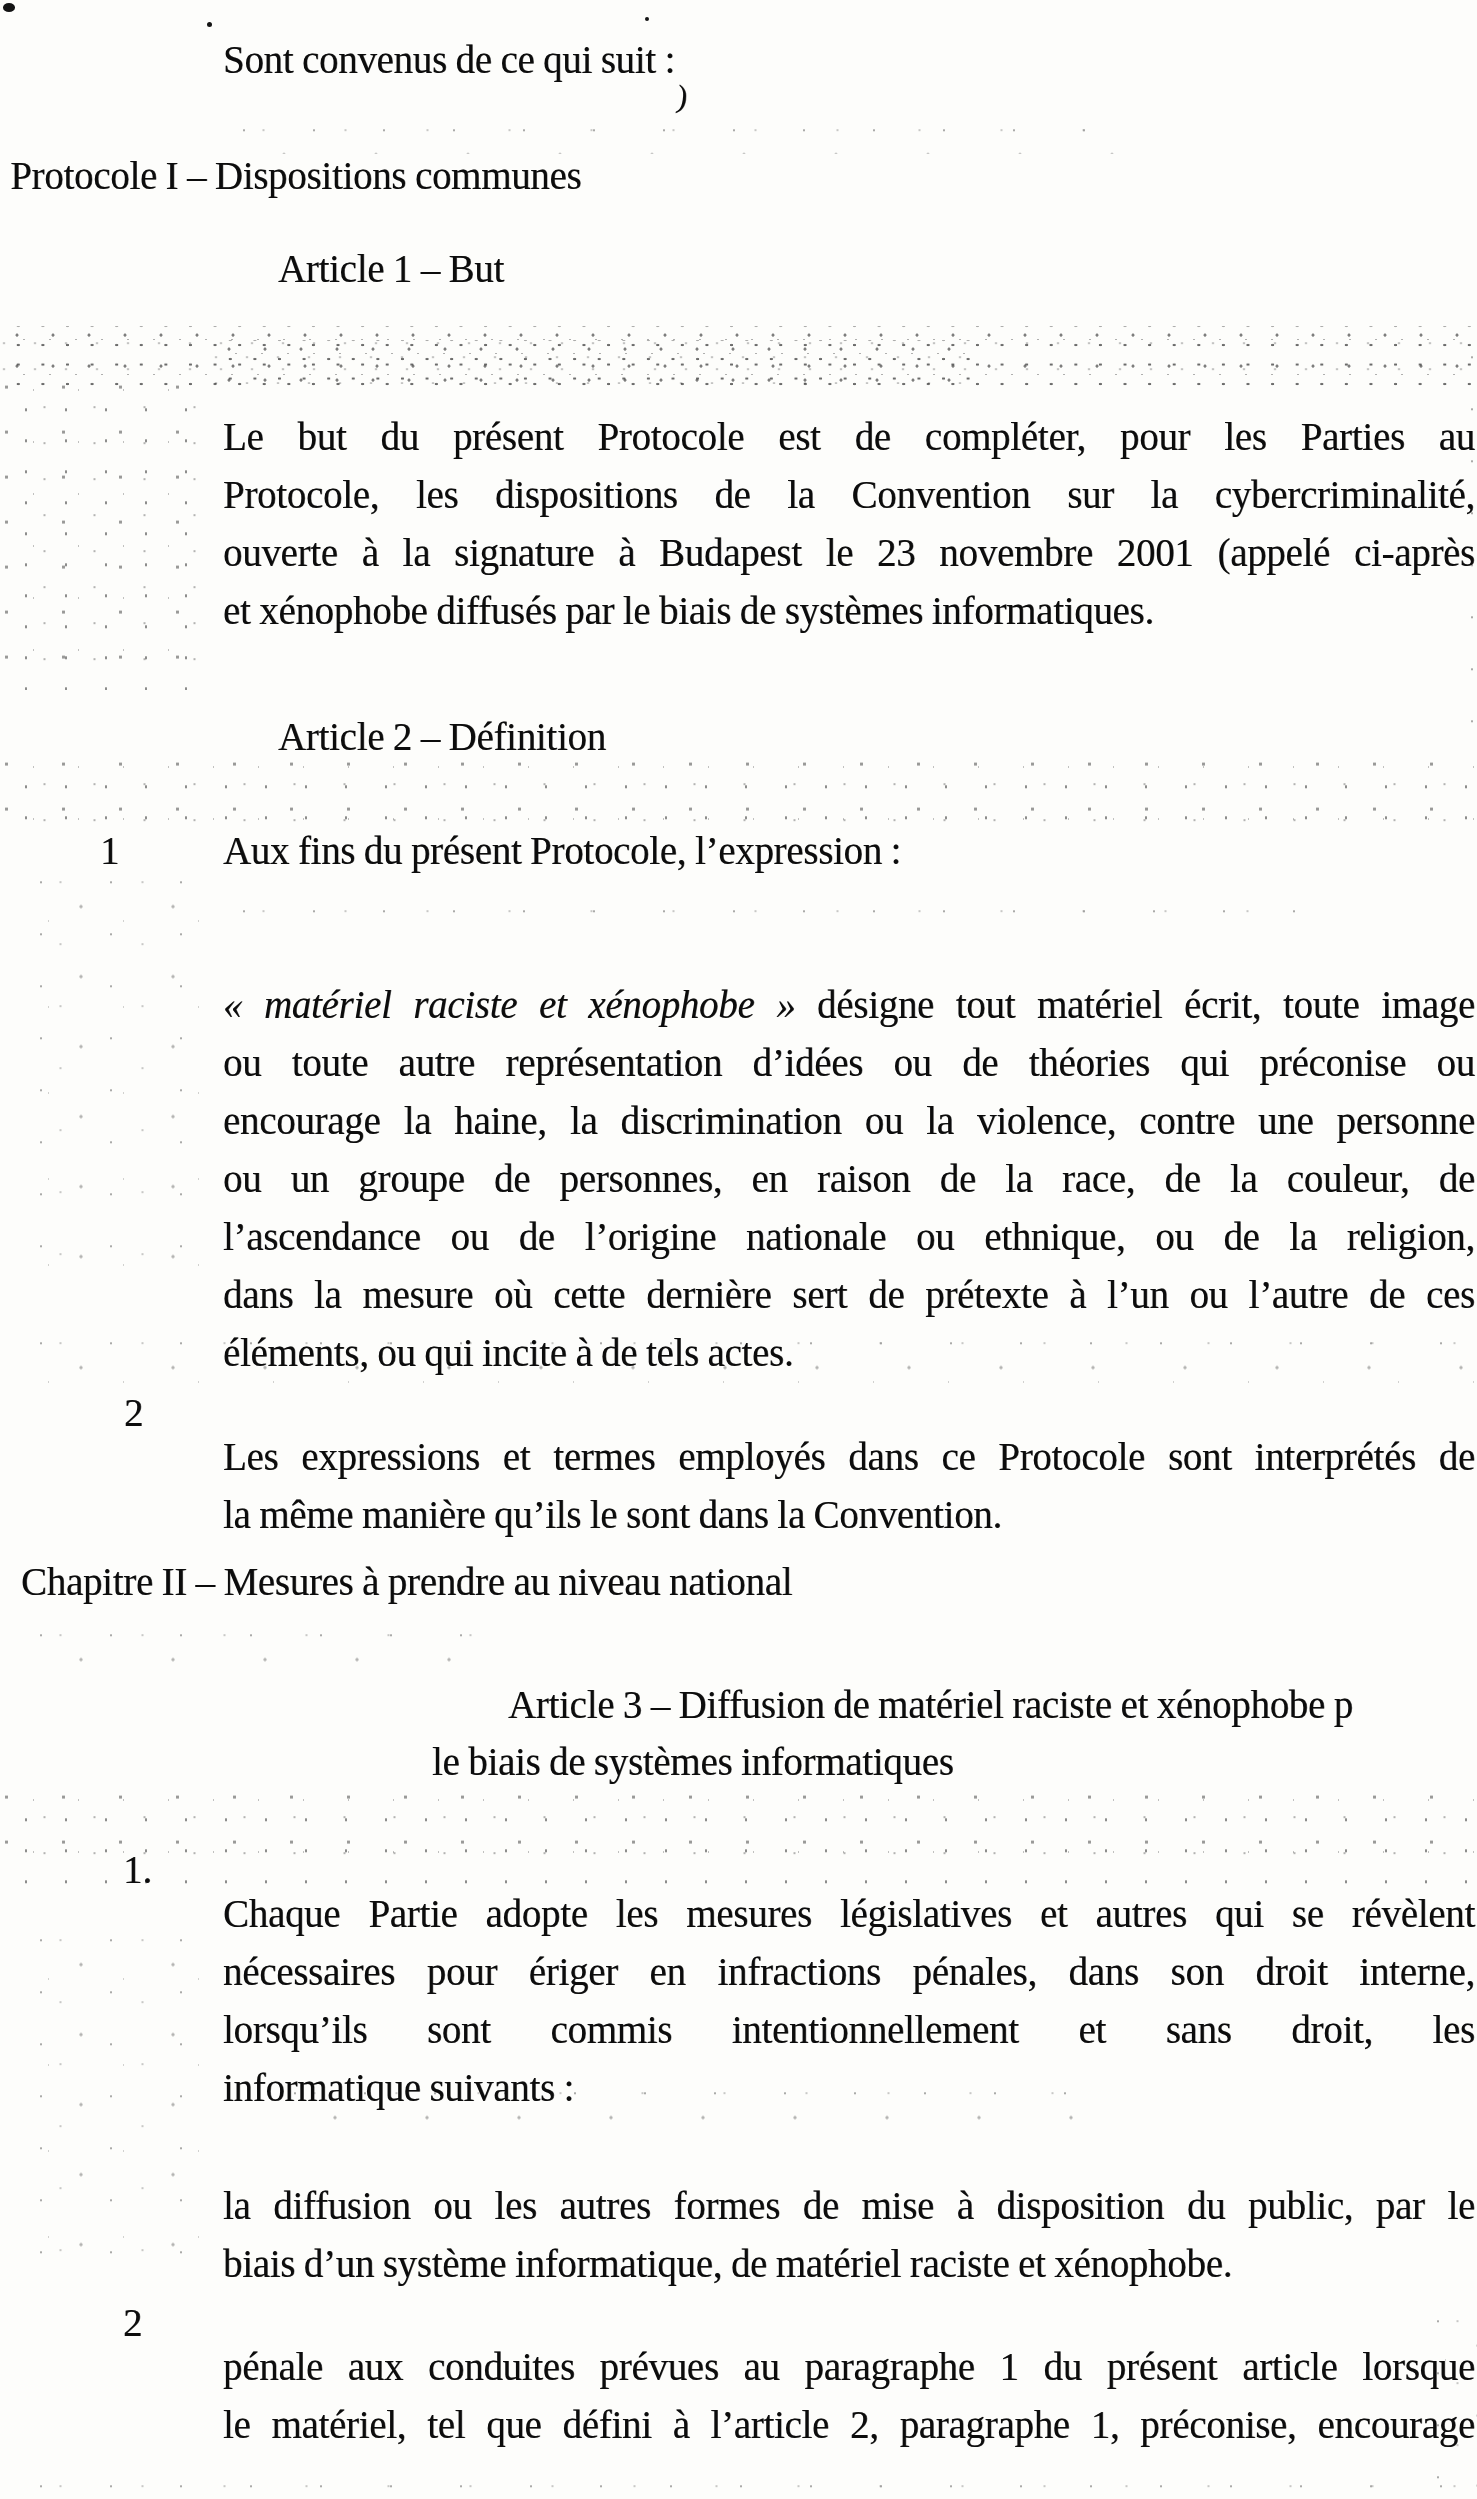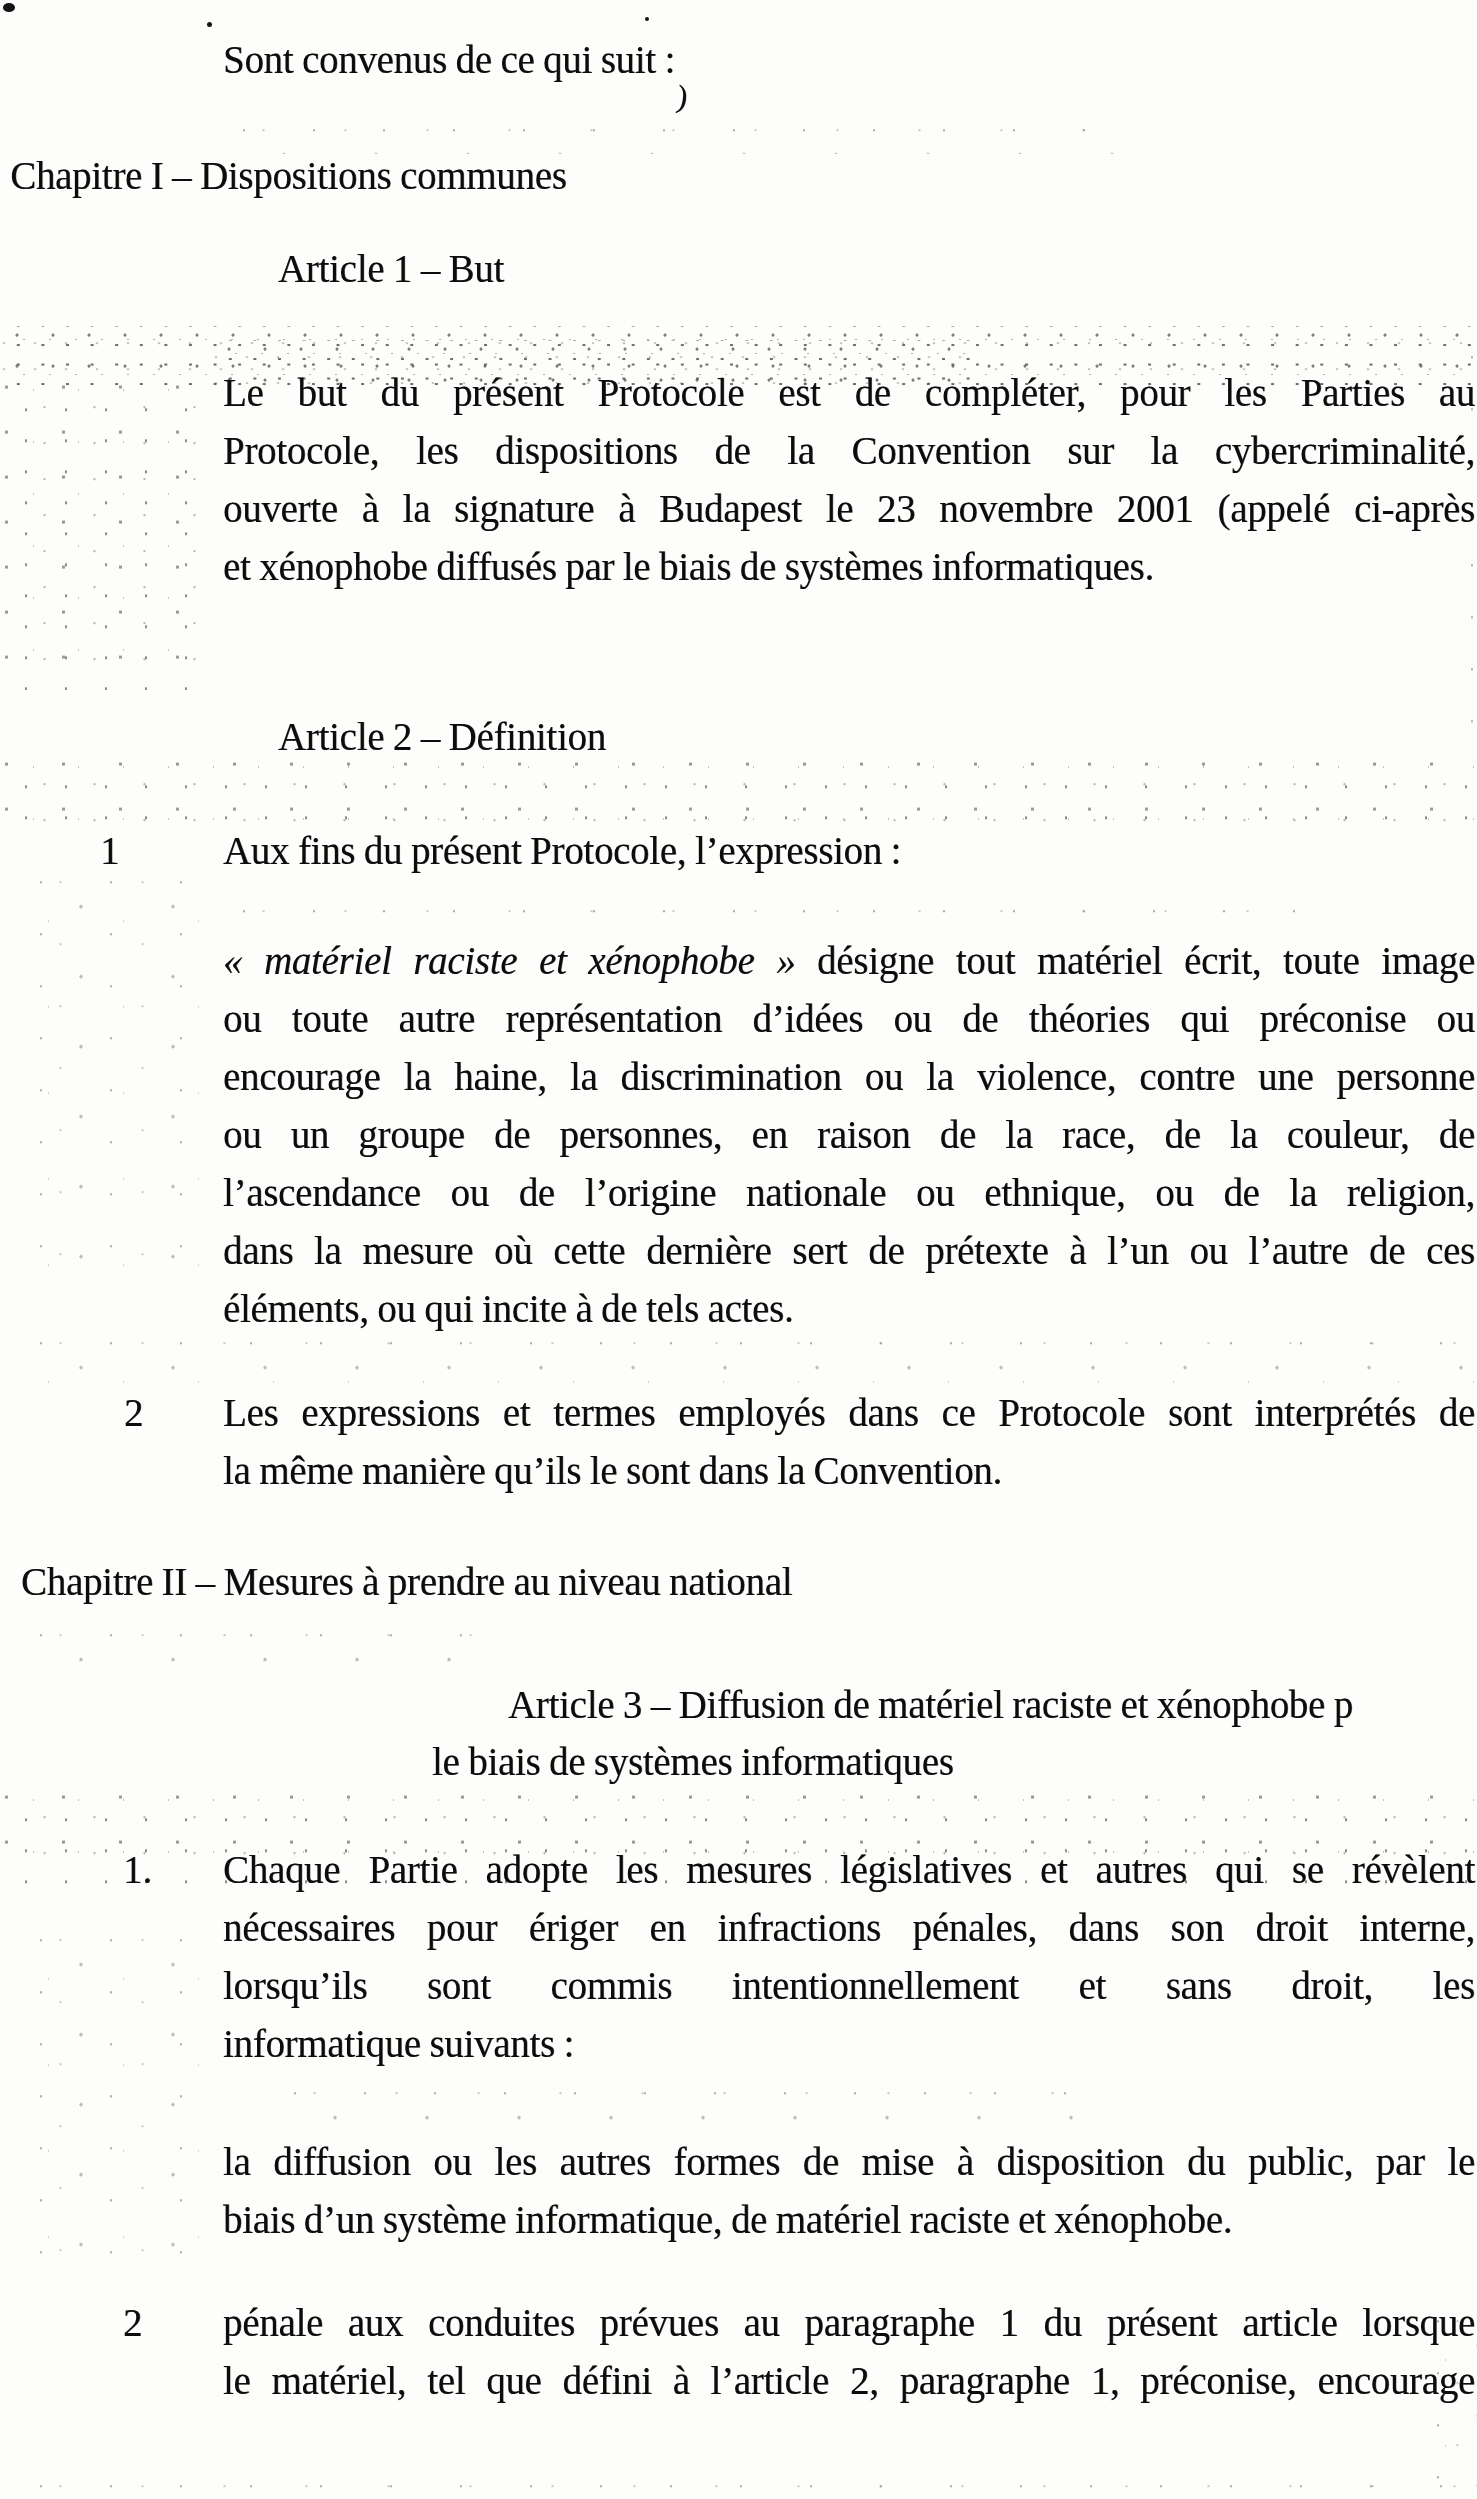--- a/index.html
+++ b/index.html
@@ -8,21 +8,21 @@
     background:#fdfdfb; overflow:hidden;
     font-family:"Liberation Serif","DejaVu Serif",serif;
     color:#0c0c0c;
   }
   .tl {
     position:absolute; height:58px; line-height:58px;
     font-size:39px; letter-spacing:-0.3px; word-spacing:-0.8px;
     white-space:nowrap;
     text-shadow:0.5px 0 0 rgba(12,12,12,0.55);
   }
-  .col { position:absolute; left:223px; width:1252px; }
+  .col { position:absolute; left:223px; width:1252px;margin-top:44px; }
   .col .tl { position:relative; left:0; top:0; width:100%; }
   .just { text-align:justify; text-align-last:justify; }
   .num {
     position:absolute; height:58px; line-height:58px; font-size:39px;
     text-shadow:0.5px 0 0 rgba(12,12,12,0.55);
   }
   .it { }
   .noise { position:absolute; pointer-events:none;
     background-image:
       radial-gradient(circle, rgba(10,10,10,.85) 0 1.1px, transparent 1.5px),
@@ -58,21 +58,21 @@
   <div class="noise noise--light" style="left:254px;top:2058px;width:847px;height:68px"></div>
   <div class="noise noise--light" style="left:1397px;top:2286px;width:80px;height:212px"></div>
   <div class="noise noise--light" style="left:0;top:2451px;width:1478px;height:48px"></div>
   <div class="mark" style="left:3.4px;top:3.4px;width:12px;height:8.5px"></div>
   <div class="mark" style="left:207px;top:22px;width:5.1px;height:5.1px"></div>
   <div class="mark" style="left:645px;top:17px;width:4.2px;height:4.2px"></div>
   <div class="paren" style="left:677px;top:78px">)</div>
 
   <div class="tl" style="left:223px;top:31px">Sont convenus de ce qui suit :</div>
 
-  <div class="tl" style="left:10.2px;top:147px">Chapitre I – Dispositions communes</div>
+  <div class="tl" style="left:10.2px;top:147px">Protocole I – Dispositions communes</div>
 
   <div class="tl" style="left:278px;top:240px">Article 1 – But</div>
   <div class="col" style="top:364px">
     <div class="tl just">Le but du présent Protocole est de compléter, pour les Parties au</div>
     <div class="tl just">Protocole, les dispositions de la Convention sur la cybercriminalité,</div>
     <div class="tl just">ouverte à la signature à Budapest le 23 novembre 2001 (appelé ci-après</div>
     <div class="tl">et xénophobe diffusés par le biais de systèmes informatiques.</div>
   </div>
 
   <div class="tl" style="left:278px;top:708px">Article 2 – Définition</div>

